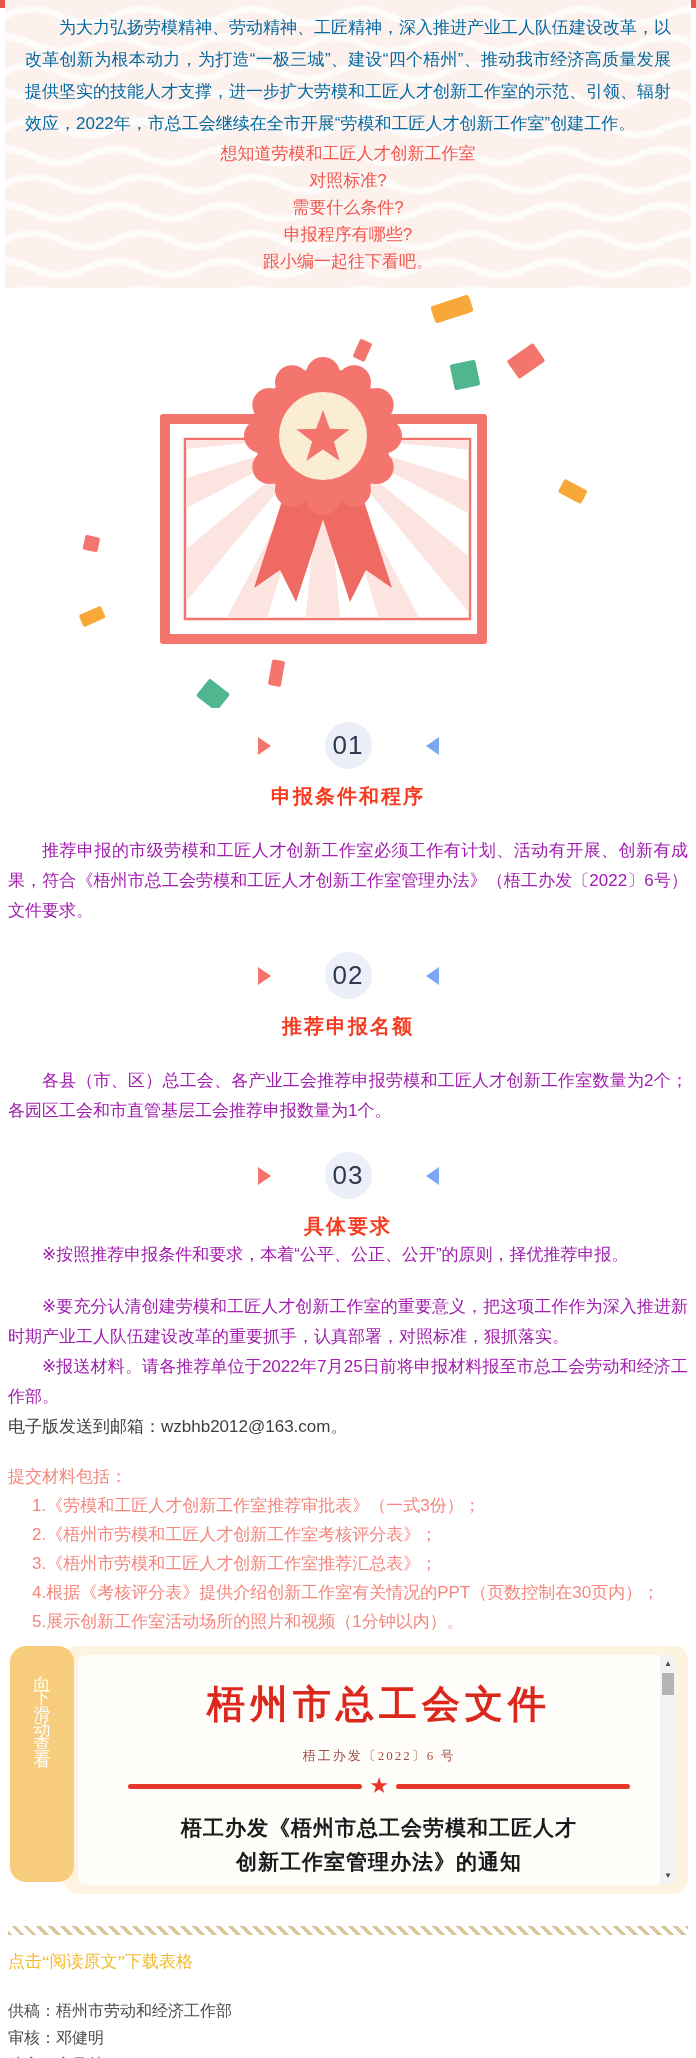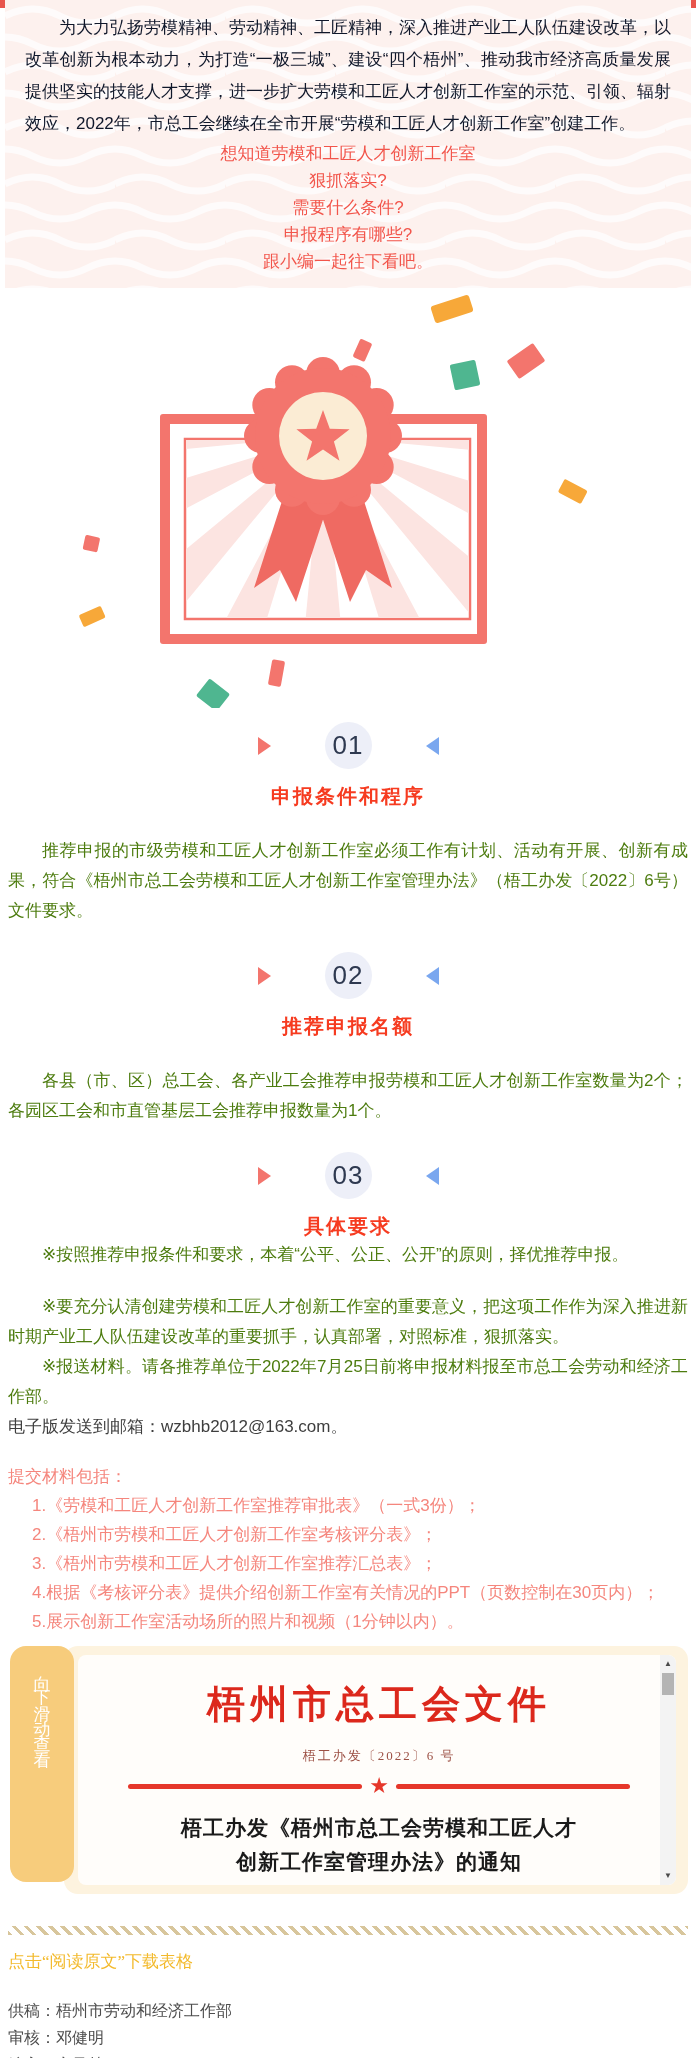--- a/index.html
+++ b/index.html
@@ -5,36 +5,36 @@
   html,body{margin:0;padding:0;background:#ffffff;}
   body{width:696px;font-family:"Liberation Sans","DejaVu Sans",sans-serif;-webkit-font-smoothing:antialiased;}
   .page{position:relative;width:696px;overflow:hidden;background:#fff;}
   .corner{position:absolute;top:0;width:11px;height:8px;background:#e8544b;}
   .corner.left{left:0;} .corner.right{right:0;}
 
   
   .intro{position:relative;margin:0 5px;height:288px;background:#fdf1ee;overflow:hidden;}
   .wave-bg{position:absolute;left:0;top:0;width:100%;height:100%;display:block;}
   .intro-content{position:relative;padding:12px 20px 0 20px;}
-  .intro-p{margin:0;font-size:17px;line-height:32px;color:#0f172a;text-align:justify;text-indent:2em;}
+  .intro-p{margin:0;font-size:17px;line-height:32px;color:#0369a1;text-align:justify;text-indent:2em;}
   .teaser{text-align:center;}
   .teaser p{margin:0;font-size:17px;line-height:27px;color:#f2554b;}
 
   
   .illu-wrap{text-align:center;background:#fff;}
   .illu-wrap svg{display:block;margin:0 auto;}
 
   
   .marker{display:flex;align-items:center;justify-content:center;gap:54px;margin-top:14px;}
   .tri-right{width:0;height:0;border-left:13px solid #f3756d;border-top:9px solid transparent;border-bottom:9px solid transparent;}
   .tri-left{width:0;height:0;border-right:13px solid #7aa7ef;border-top:9px solid transparent;border-bottom:9px solid transparent;}
   .num-circle{width:47px;height:47px;border-radius:50%;background:#edeff8;color:#2e3950;font-size:26px;display:flex;align-items:center;justify-content:center;letter-spacing:1px;}
   .sec-title{margin:14px 0 0 0;text-align:center;color:#f63b20;font-size:20px;font-weight:bold;letter-spacing:2px;}
 
-  .body-p{margin:26px 8px 0 8px;font-size:17px;line-height:30px;color:#4d7c0f;text-align:justify;text-indent:2em;}
+  .body-p{margin:26px 8px 0 8px;font-size:17px;line-height:30px;color:#a21caf;text-align:justify;text-indent:2em;}
   .body-p.tight{margin-top:0;}
   .email-line{margin:0 8px;font-size:17px;line-height:30px;color:#3e3e3e;text-indent:0;}
 
   
   .materials{margin:20px 8px 0 8px;color:#f5867d;font-size:17px;line-height:29px;}
   .materials p{margin:0;}
   .materials .item{padding-left:24px;}
 
   
   .doc-viewer{position:relative;margin:10px 8px 0 8px;height:250px;}
@@ -75,21 +75,21 @@
           <path d="M0 16 Q27.5 2 55 16 T110 16 T165 16" fill="none" stroke="#ffffff" stroke-width="7" opacity="0.75"></path>
           <path d="M-27.5 44 Q0 30 27.5 44 T82.5 44 T137.5 44" fill="none" stroke="#ffffff" stroke-width="7" opacity="0.75"></path>
         </pattern>
       </defs>
       <rect x="0" y="0" width="100%" height="100%" fill="url(#wv)"></rect>
     </svg>
     <div class="intro-content">
       <p class="intro-p">为大力弘扬劳模精神、劳动精神、工匠精神，深入推进产业工人队伍建设改革，以改革创新为根本动力，为打造“一极三城”、建设“四个梧州”、推动我市经济高质量发展提供坚实的技能人才支撑，进一步扩大劳模和工匠人才创新工作室的示范、引领、辐射效应，2022年，市总工会继续在全市开展“劳模和工匠人才创新工作室”创建工作。</p>
       <div class="teaser">
         <p>想知道劳模和工匠人才创新工作室</p>
-        <p>狠抓落实?</p>
+        <p>对照标准?</p>
         <p>需要什么条件?</p>
         <p>申报程序有哪些?</p>
         <p>跟小编一起往下看吧。</p>
       </div>
     </div>
   </section>
 
   <div class="illu-wrap">
     <svg width="560" height="420" viewBox="0 0 560 420" xmlns="http://www.w3.org/2000/svg">
       <defs>

